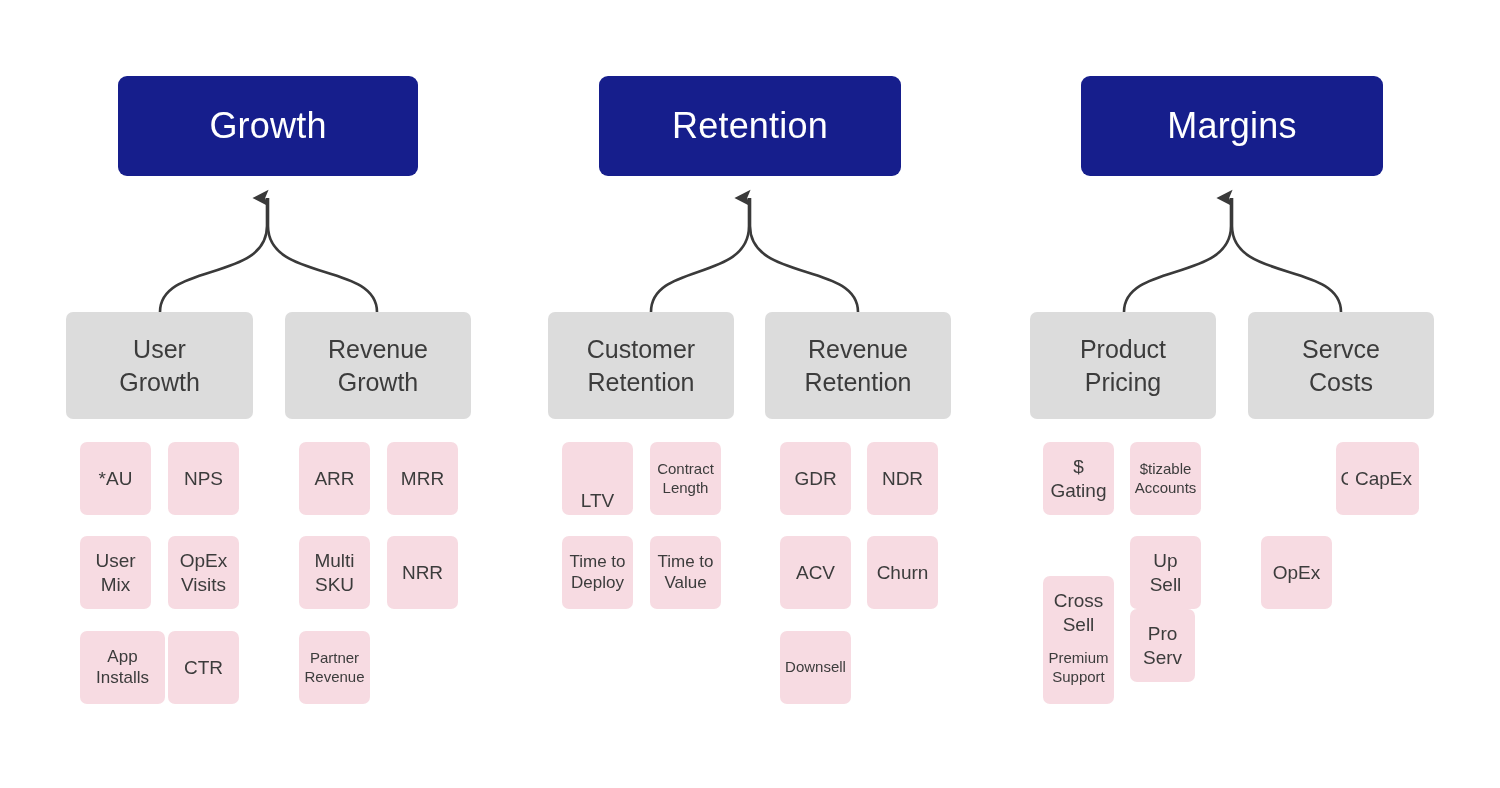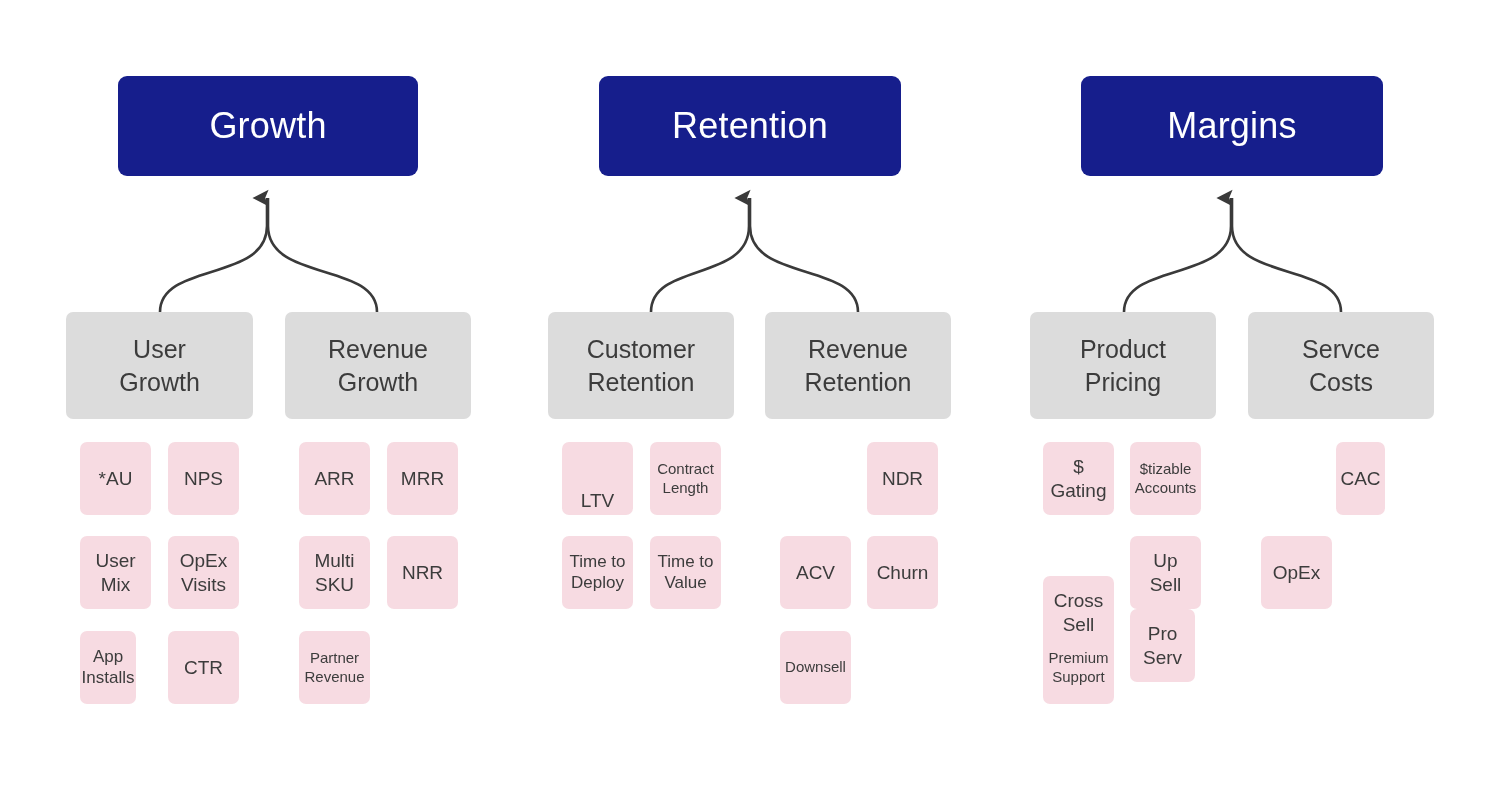--- a/index.html
+++ b/index.html
@@ -168,21 +168,21 @@
       <span>User</span><br>
       <span>Mix</span>
     </span>
   </div>
   <div class="metric" style="left:168px; top:536px; width:71px; height:73px;">
     <span>
       <span>OpEx</span><br>
       <span>Visits</span>
     </span>
   </div>
-  <div class="metric md" style="left:80px; top:631px; width:56px; height:73px;">
+  <div class="metric md" style="left:80px; top:631px; width:85px; height:73px;">
     <span>
       <span>App</span><br>
       <span>Installs</span>
     </span>
   </div>
   <div class="metric" style="left:168px; top:631px; width:71px; height:73px;">
     <span>CTR</span>
   </div>
 
   <div class="metric" style="left:299px; top:442px; width:71px; height:73px;">
@@ -222,20 +222,23 @@
       <span>Deploy</span>
     </span>
   </div>
   <div class="metric md" style="left:650px; top:536px; width:71px; height:73px;">
     <span>
       <span>Time to</span><br>
       <span>Value</span>
     </span>
   </div>
 
+  <div class="metric" style="left:780px; top:442px; width:71px; height:73px;">
+    <span>GDR</span>
+  </div>
   <div class="metric" style="left:867px; top:442px; width:71px; height:73px;">
     <span>NDR</span>
   </div>
   <div class="metric" style="left:780px; top:536px; width:71px; height:73px;">
     <span>ACV</span>
   </div>
   <div class="metric" style="left:867px; top:536px; width:71px; height:73px;">
     <span>Churn</span>
   </div>
   <div class="metric sm" style="left:780px; top:631px; width:71px; height:73px;">
@@ -275,17 +278,20 @@
   <div class="metric" style="left:1130px; top:609px; width:65px; height:73px;">
     <span>
       <span>Pro</span><br>
       <span>Serv</span>
     </span>
   </div>
 
   <div class="metric" style="left:1336px; top:442px; width:49px; height:73px;">
     <span>CAC</span>
   </div>
+  <div class="metric" style="left:1348px; top:442px; width:71px; height:73px;">
+    <span>CapEx</span>
+  </div>
   <div class="metric" style="left:1261px; top:536px; width:71px; height:73px;">
     <span>OpEx</span>
   </div>
 
 </div>
 
 </body></html>

